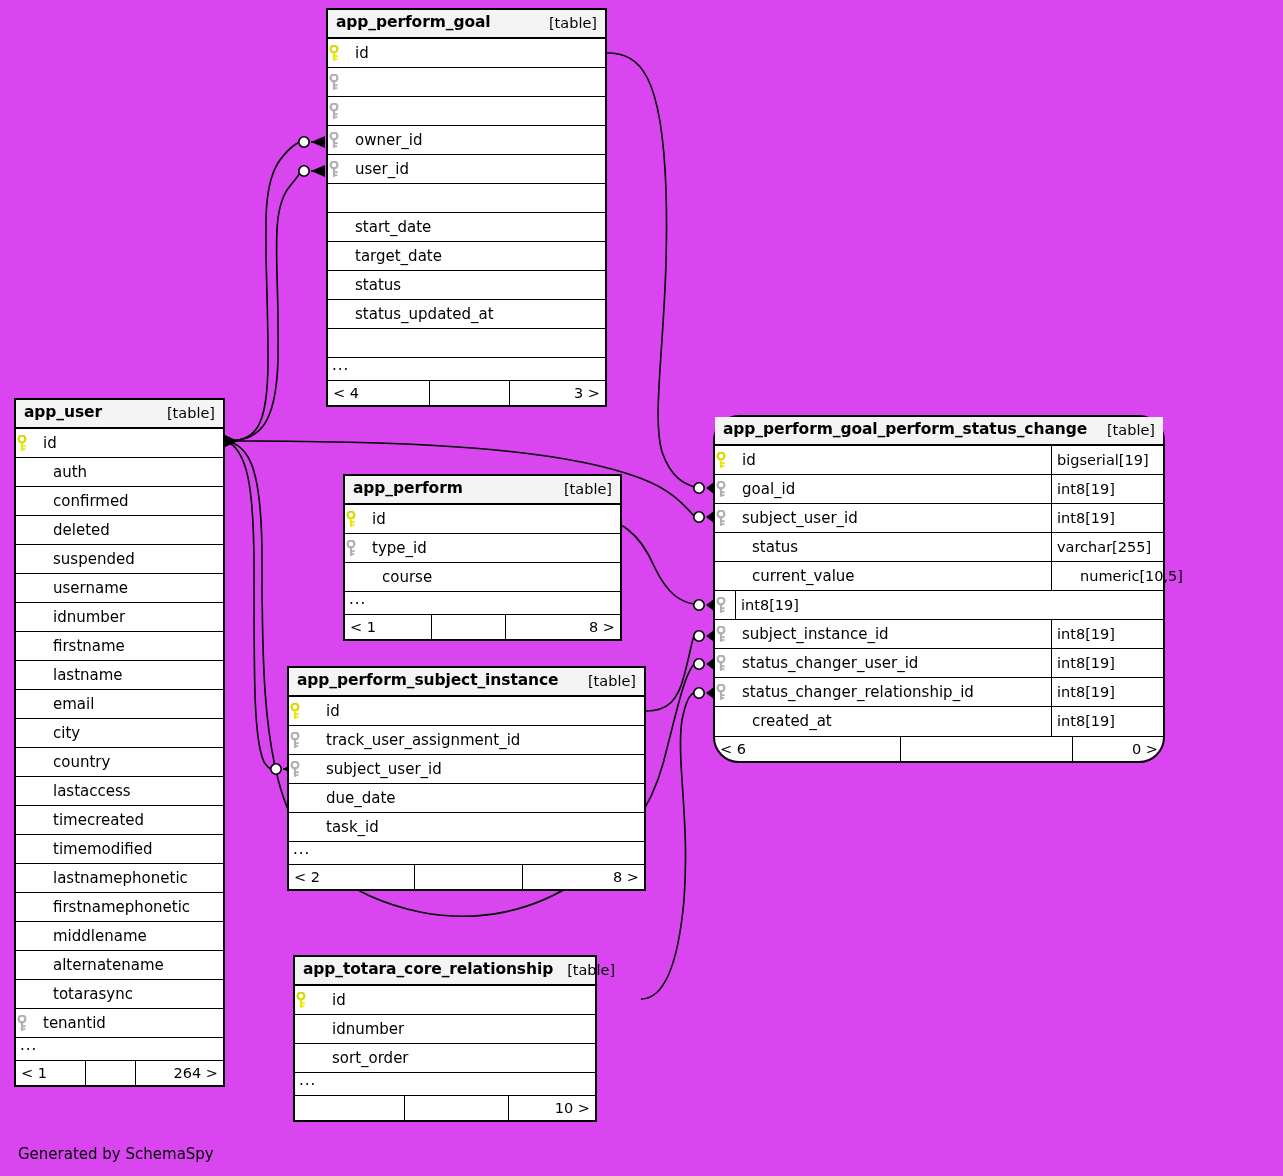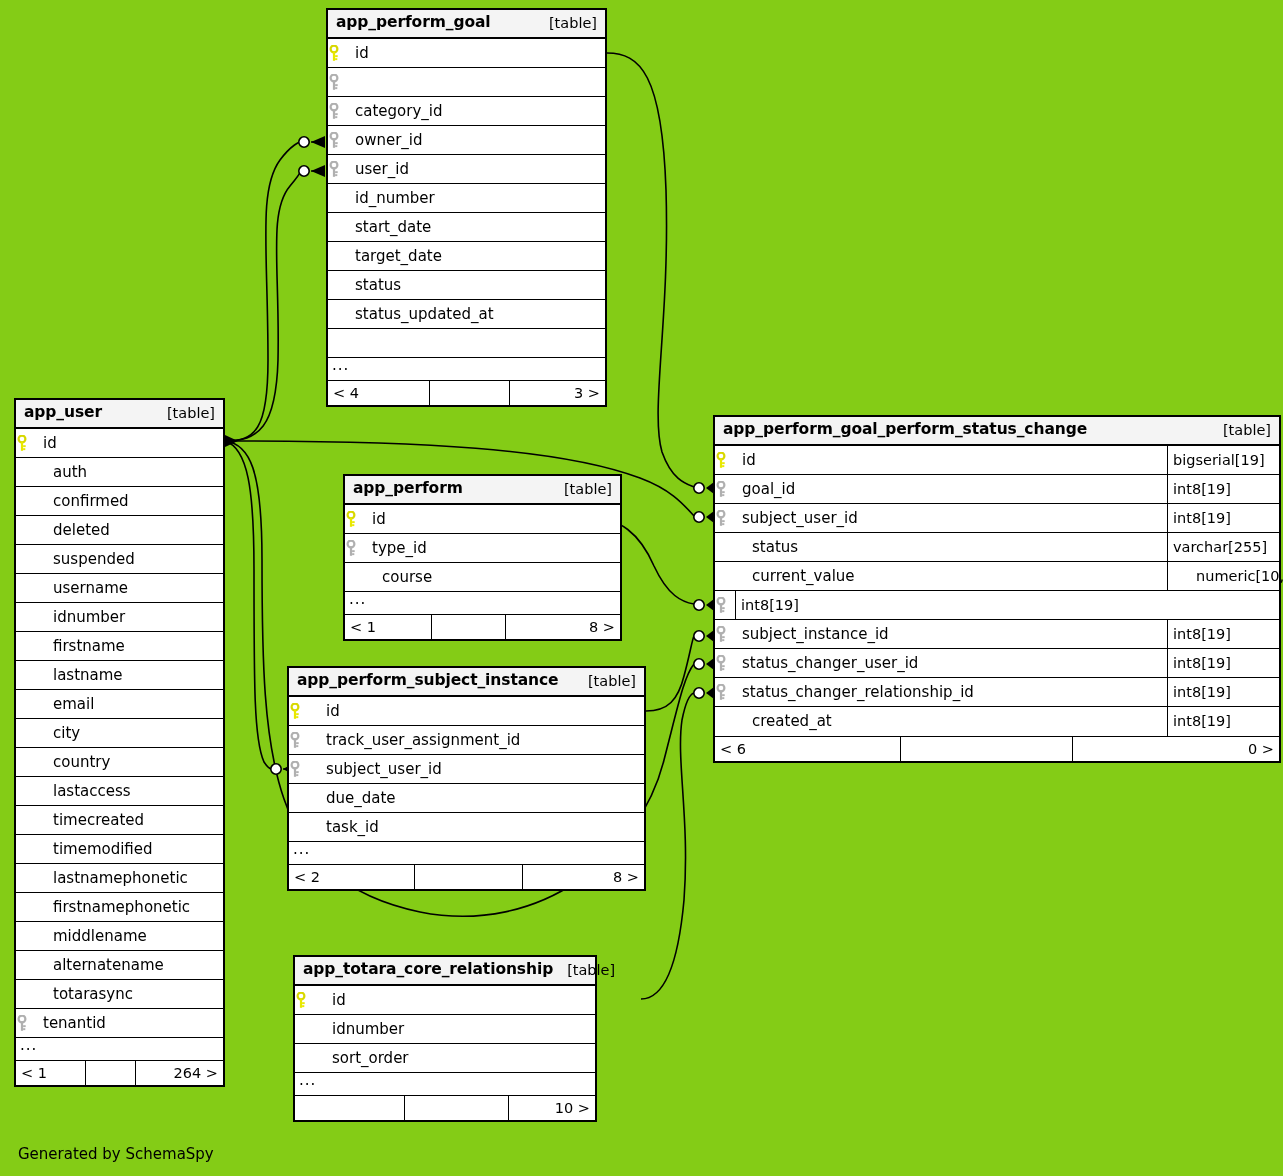--- a/index.html
+++ b/index.html
@@ -7,21 +7,21 @@
   body{
     font-family:"DejaVu Sans","Liberation Sans",sans-serif;
     color:#000000;
     -webkit-font-smoothing:antialiased;
   }
   #canvas{
     position:relative;
     width:1283px;
     height:1176px;
     overflow:hidden;
-    background:#84cc16;
+    background:#d946ef;
   }
   #edges{
     position:absolute;
     left:0; top:0;
     width:1283px; height:1176px;
     pointer-events:none;
     z-index:1;
   }
   .tbl{
     position:absolute;
@@ -224,23 +224,20 @@
       </div>
       <div class="row">
         <span class="keyslot">
             <svg class="keyicon" width="12" height="17" viewBox="0 0 12 17">
               <circle cx="6" cy="4" r="3.4" fill="none" stroke="#b0b0b0" stroke-width="2.2"></circle>
               <rect x="4.9" y="6.6" width="2.2" height="9.2" fill="#b0b0b0"></rect>
               <rect x="7.1" y="10.2" width="2.6" height="1.9" fill="#b0b0b0"></rect>
               <rect x="7.1" y="13.2" width="2.2" height="1.9" fill="#b0b0b0"></rect>
             </svg>
           </span>
-        <span class="row-main">
-            <span class="col-label">category_id</span>
-          </span>
       </div>
       <div class="row">
         <span class="keyslot">
             <svg class="keyicon" width="12" height="17" viewBox="0 0 12 17">
               <circle cx="6" cy="4" r="3.4" fill="none" stroke="#b0b0b0" stroke-width="2.2"></circle>
               <rect x="4.9" y="6.6" width="2.2" height="9.2" fill="#b0b0b0"></rect>
               <rect x="7.1" y="10.2" width="2.6" height="1.9" fill="#b0b0b0"></rect>
               <rect x="7.1" y="13.2" width="2.2" height="1.9" fill="#b0b0b0"></rect>
             </svg>
           </span>
@@ -256,23 +253,20 @@
               <rect x="7.1" y="10.2" width="2.6" height="1.9" fill="#b0b0b0"></rect>
               <rect x="7.1" y="13.2" width="2.2" height="1.9" fill="#b0b0b0"></rect>
             </svg>
           </span>
         <span class="row-main">
             <span class="col-label">user_id</span>
           </span>
       </div>
       <div class="row">
         <span class="keyslot"></span>
-        <span class="row-main">
-            <span class="col-label">id_number</span>
-          </span>
       </div>
       <div class="row">
         <span class="keyslot"></span>
         <span class="row-main">
             <span class="col-label">start_date</span>
           </span>
       </div>
       <div class="row">
         <span class="keyslot"></span>
         <span class="row-main">
@@ -614,21 +608,21 @@
         <span class="row-main">...</span>
       </div>
     </div>
     <div class="foot">
       <span class="foot-cell foot-left" style="width:110px;"></span>
       <span class="foot-cell foot-mid" style="width:104px;"></span>
       <span class="foot-cell foot-right" style="flex:1;">10 &gt;</span>
     </div>
   </div>
 
-  <div class="tbl" id="tbl-status_change" style="left:713px; top:415px; width:568px;">
+  <div class="tbl" id="tbl-status_change" style="left:713px; top:415px; width:452px;border-radius:26px;">
     <div class="tbl-head">
       <span class="tbl-name">app_perform_goal_perform_status_change</span>
       <span class="tbl-tag">[table]</span>
     </div>
     <div>
       <div class="row">
         <span class="keyslot">
             <svg class="keyicon" width="12" height="17" viewBox="0 0 12 17">
               <circle cx="6" cy="4" r="3.4" fill="none" stroke="#d8d800" stroke-width="2.2"></circle>
               <rect x="4.9" y="6.6" width="2.2" height="9.2" fill="#e8e800"></rect>

